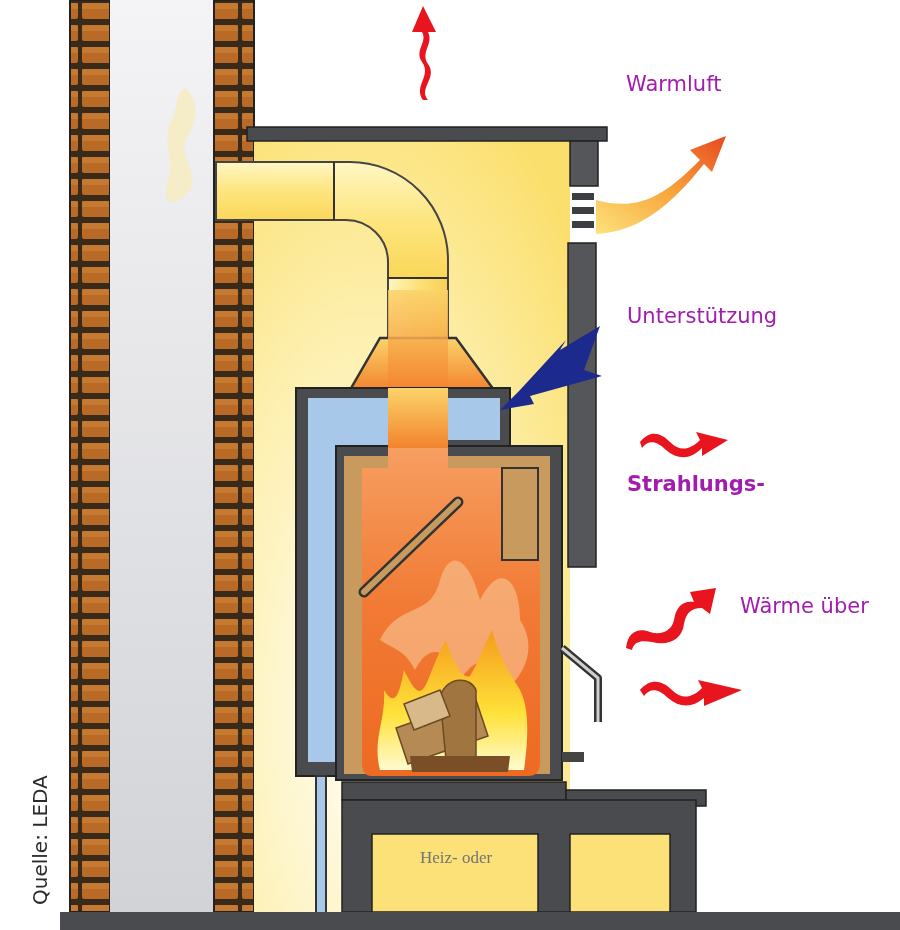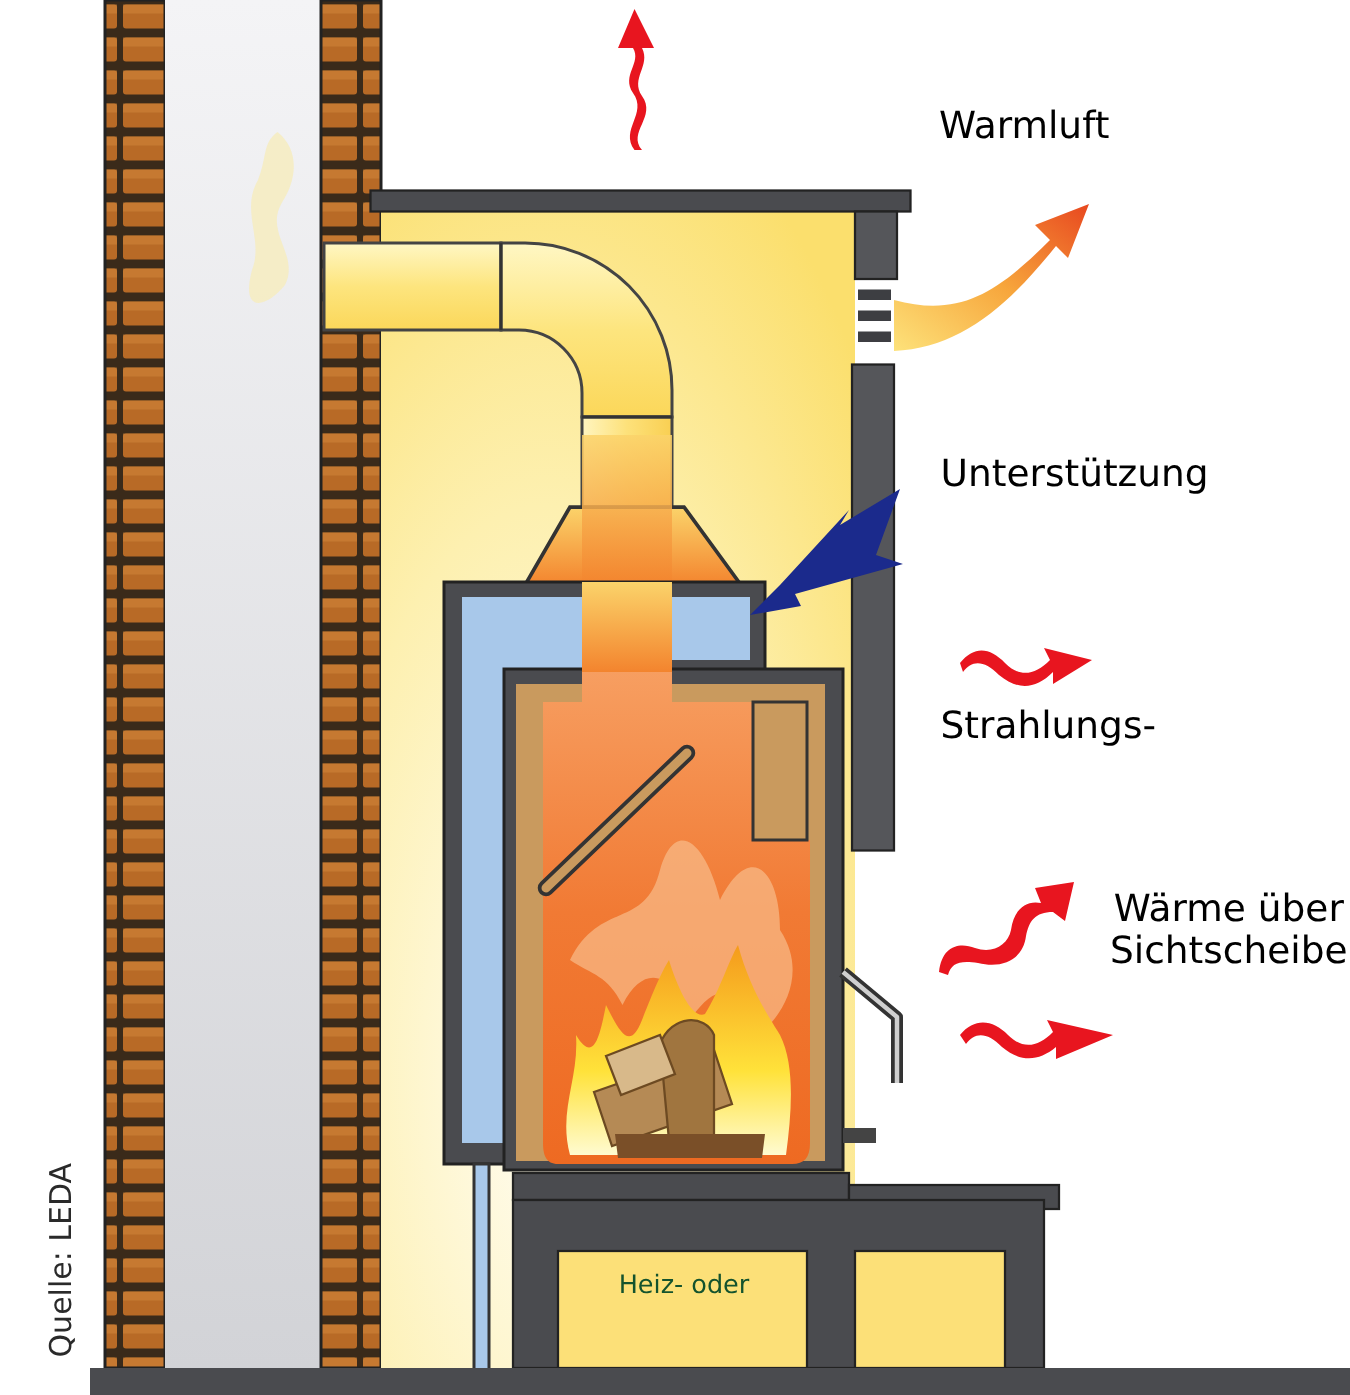--- a/index.html
+++ b/index.html
@@ -1,24 +1,24 @@
 <!DOCTYPE html>
 <html><head>
   <meta charset="utf-8">
   <style>
     html, body { margin: 0; padding: 0; background: #ffffff; }
     body { width: 900px; height: 930px; overflow: hidden; position: relative; font-family: "DejaVu Sans", sans-serif; }
     #stage { position: absolute; left: 0; top: 0; width: 900px; height: 930px; }
-    .lbl { position: absolute; color: #000000; font-family: "DejaVu Sans", sans-serif; font-size: 25px; line-height: 28px; white-space: nowrap; }
+    .lbl { position: absolute; color: #a21caf; font-family: "DejaVu Sans", sans-serif; font-size: 21px; line-height: 28px; white-space: nowrap; }
     .lbl span { display: block; }
     #lbl-warmluft { left: 626px; top: 70px; }
     #lbl-heizsystem { left: 627px; top: 302px; }
-    #lbl-strahlung { left: 627px; top: 470px; }
+    #lbl-strahlung { left: 627px; top: 470px; font-weight: bold; }
     #lbl-sichtscheibe { left: 740px; top: 592px; text-align: center; }
-    #lbl-einsatz { position: absolute; left: 372px; top: 846px; width: 168px; text-align: center; font-size: 17px; line-height: 23px; color: #14532d; }
+    #lbl-einsatz { position: absolute; left: 372px; top: 846px; width: 168px; text-align: center; font-size: 17px; line-height: 23px; color: #737373; font-family: Liberation Serif, serif; }
     #lbl-einsatz span { display: block; }
     #lbl-quelle { position: absolute; left: 28px; top: 905px; transform-origin: 0 0; transform: rotate(-90deg); font-size: 20px; color: #2a2a2a; white-space: nowrap; }
   </style>
 </head>
 <body>
 
 <svg id="stage" width="900" height="930" viewBox="0 0 900 930" xmlns="http://www.w3.org/2000/svg">
   <defs>
     <pattern id="brickPat" width="40" height="22" patternUnits="userSpaceOnUse">
       <rect width="40" height="22" fill="#3a2a1a"></rect>
@@ -150,18 +150,17 @@
   <span>Warmluft</span>
 </div>
 <div id="lbl-heizsystem" class="lbl">
   <span>Unterstützung</span>
 </div>
 <div id="lbl-strahlung" class="lbl">
   <span>Strahlungs-</span>
 </div>
 <div id="lbl-sichtscheibe" class="lbl">
   <span>Wärme über</span>
-  <span>Sichtscheibe</span>
 </div>
 <div id="lbl-einsatz">
   <span>Heiz- oder</span>
 </div>
 <div id="lbl-quelle">Quelle: LEDA</div>
 
 </body></html>

